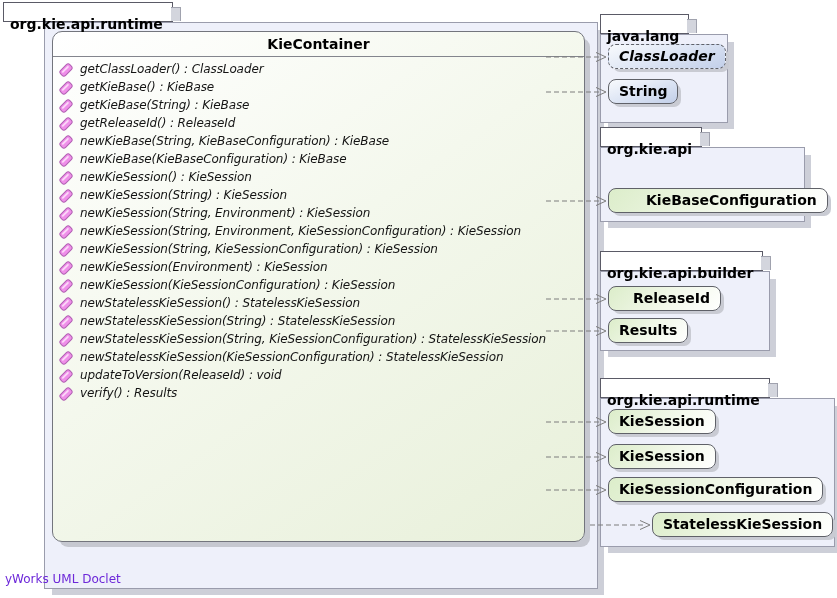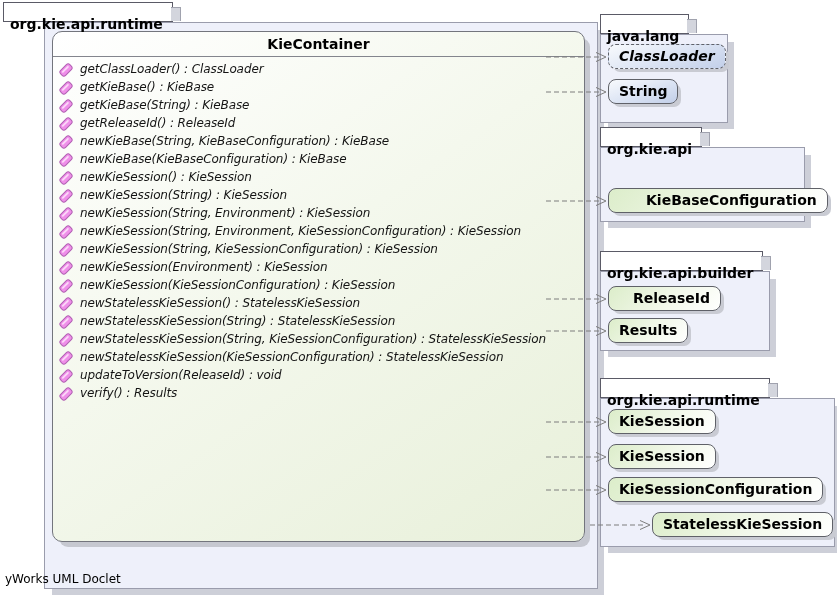--- a/index.html
+++ b/index.html
@@ -46,21 +46,21 @@
     padding:0 10px;border:1px solid #5f6168;border-radius:8px;
     font-size:14px;font-weight:bold;white-space:nowrap;
     box-shadow:4px 4px 0 -1px #c9cbd3;z-index:2;
   }
   .chip.green{background:linear-gradient(135deg,#dcedca 0%,#f2f8ea 55%,#ffffff 100%);}
   .chip.blue{background:linear-gradient(160deg,#f8fafd 0%,#dde5f4 50%,#c2cfe9 100%);}
   .chip.abstract{border-style:dashed;font-style:italic;}
   
   .arrow{position:absolute;left:-63px;top:50%;margin-top:-6px;width:62px;height:12px;z-index:1;}
   
-  .footer{position:absolute;left:5px;top:572px;font-size:12px;color:#000000;}
+  .footer{position:absolute;left:5px;top:572px;font-size:12px;color:#6d28d9;}
 </style>
 </head>
 <body>
 
 <div class="canvas">
 
   <div class="pkg" style="left:3px;top:2px;width:562px;height:556px;">
     <div class="tab">
       <span>org.kie.api.runtime</span>
     </div>

